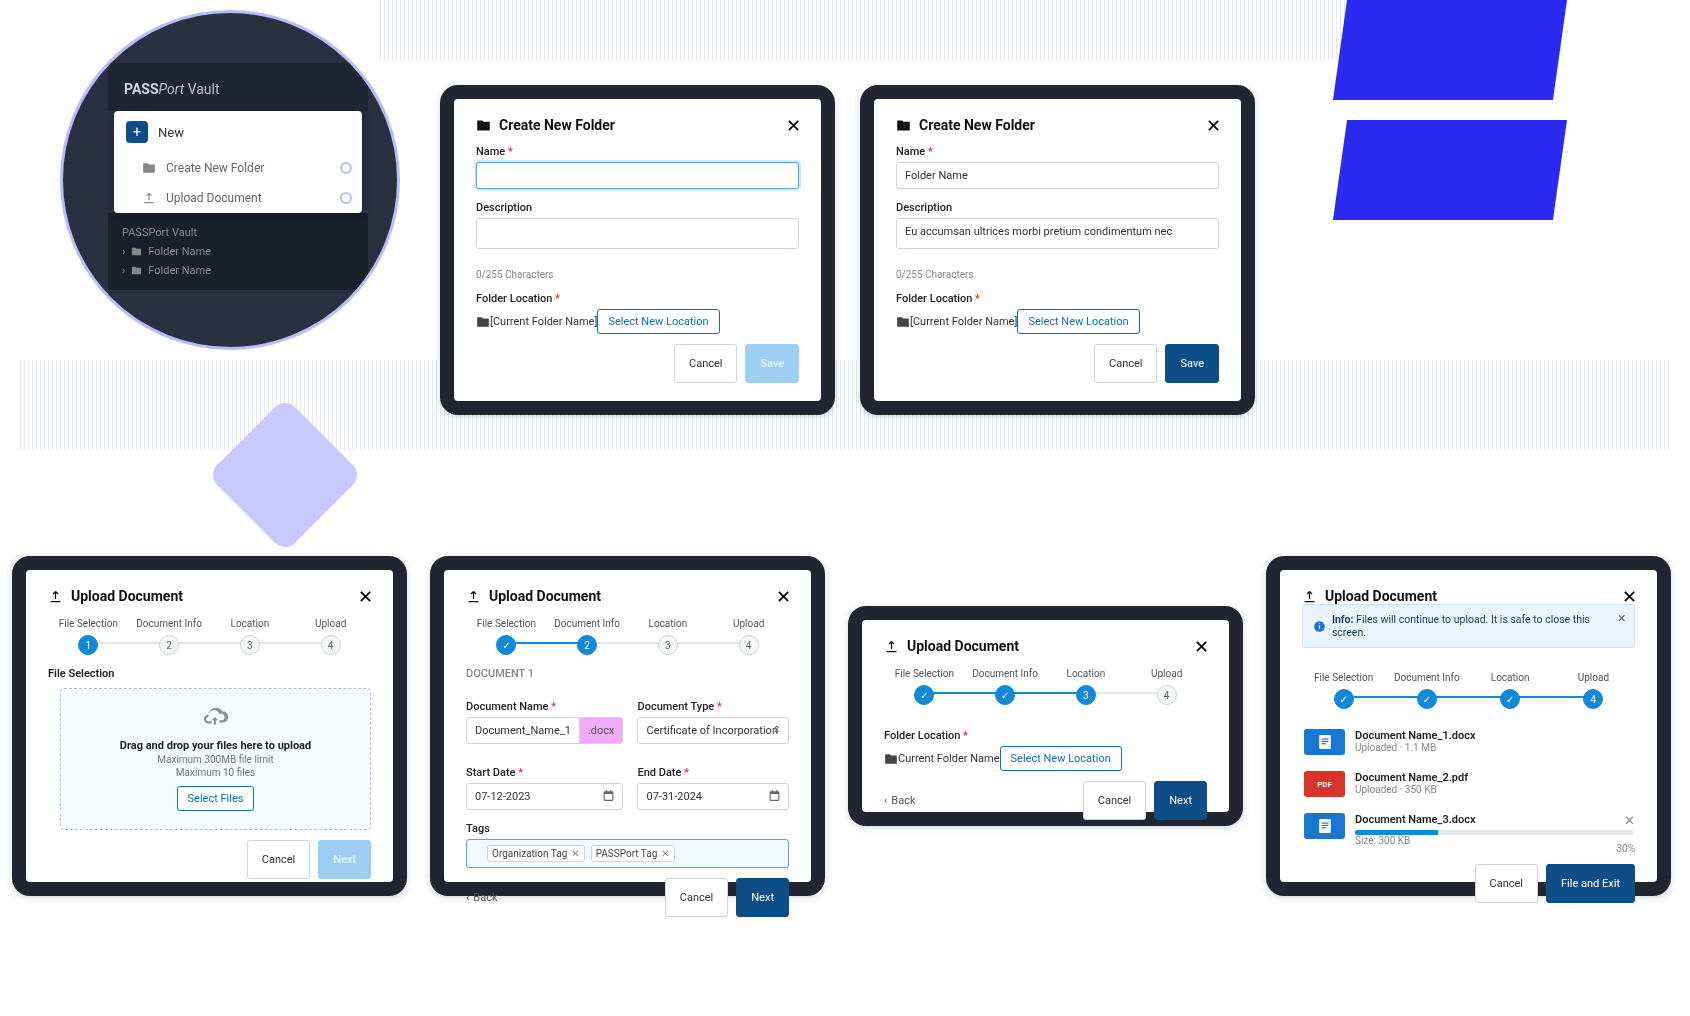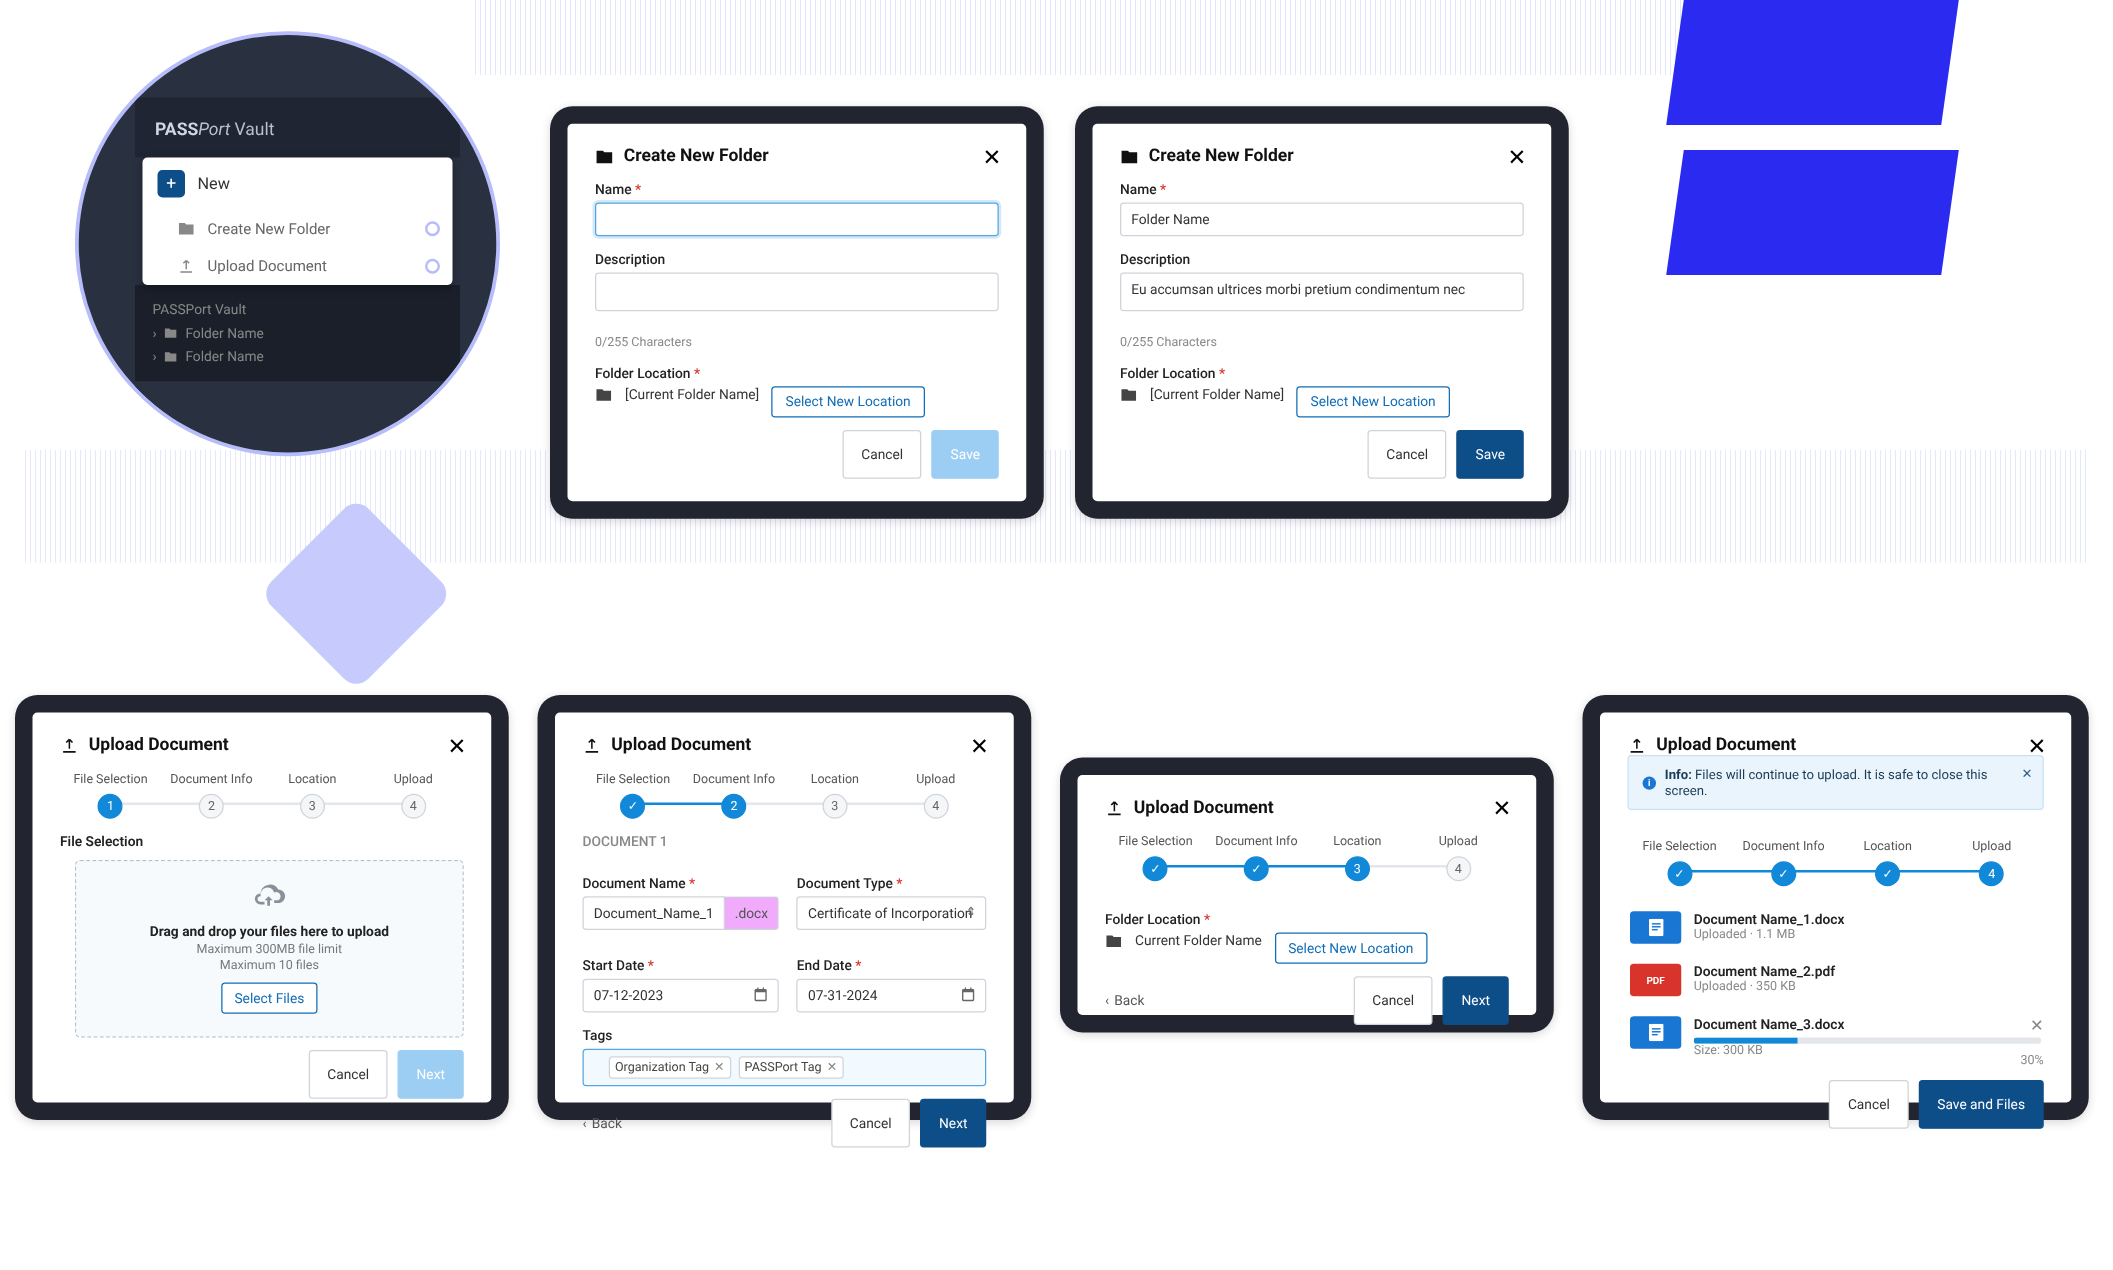--- a/index.html
+++ b/index.html
@@ -27,21 +27,21 @@
   .modal-title svg, .icon-sm svg { flex:none; }
   .close-x { position:absolute; top:16px; right:20px; font-size:18px; cursor:pointer; }
 
   .lbl { font-size:11px; color:#222; margin-top:12px; margin-bottom:4px; font-weight:500;}
   .req::after { content:" *"; color:#d9342b;}
   .txt-input { width:100%; border:1px solid #cfd4da; border-radius:3px; padding:6px 8px; font-size:11px; color:#333; background:#fff;}
   .txt-input.focus { border-color:#55a6e0; box-shadow:0 0 0 2px rgba(85,166,224,.25);}
   textarea.txt-input { height:52px; resize:none;}
   .hint { font-size:10px; color:#888; margin-top:20px;}
 
-  .loc-row { display:flex; gap:10px; font-size:11px; color:#333;}
+  .loc-row { display:flex; align-items:center; font-size:11px; color:#333;}
   .loc-row .folder-ic { width:14px; height:14px;}
   .btn-outline { border:1px solid #116db6; color:#116db6; background:#fff; padding:5px 10px; font-size:11px; border-radius:3px; cursor:pointer;}
 
   .modal-footer { margin-top:auto; display:flex; justify-content:flex-end; gap:8px; padding-top:10px;}
   .btn { border:1px solid #cfd4da; background:#fff; color:#333; padding:12px 14px; font-size:11px; border-radius:3px; cursor:pointer;}
   .btn-primary { background:#0e4e88; border-color:#0e4e88; color:#fff;}
   .btn-primary.disabled { background:#9ccef4; border-color:#9ccef4; color:#fff;}
 
   
   .stepper { display:flex; align-items:center; margin-top:14px; margin-bottom:12px;}
@@ -88,21 +88,21 @@
   .doc-ic.docx { background:#1976d2;}
   .doc-ic.pdf { background:#d9342b;}
   .up-item .fn { font-size:11px; font-weight:600; color:#222;}
   .up-item .meta { font-size:10px; color:#888;}
   .progress { height:5px; background:#e3e6ea; border-radius:3px; margin-top:4px; overflow:hidden;}
   .progress-bar { height:100%; background:#1188d8;}
   .up-item .pct { position:absolute; right:0; bottom:0; font-size:10px; color:#888;}
   .up-item .rm { position:absolute; right:0; top:8px; color:#888; font-size:13px; cursor:pointer;}
 
   
-  .magnifier { position:absolute; top:25px; left:60px; width:340px; height:340px; border-radius:50%; border:3px solid #b6bdfa; overflow:hidden; z-index:3; background:#293040;}
+  .magnifier { position:absolute; top:10px; left:60px; width:340px; height:340px; border-radius:50%; border:3px solid #b6bdfa; overflow:hidden; z-index:3; background:#293040;}
   .mag-inner { position:absolute; top:50px; left:45px; width:260px; height:260px; background:#293040; border-radius:14px;}
   .mag-header { background:#1f2532; color:#b8bfcf; font-size:14px; padding:18px 16px 14px; font-weight:400;}
   .mag-header b { font-weight:700; color:#d0d6e2;}
   .mag-menu { background:#fff; margin:0 6px; border-radius:4px; box-shadow:0 2px 8px rgba(0,0,0,.3);}
   .mag-new { display:flex; align-items:center; gap:10px; padding:10px 12px; font-size:13px; color:#333;}
   .mag-plus { width:22px; height:22px; background:#0e4e88; color:#fff; border-radius:4px; display:flex; align-items:center; justify-content:center; font-size:14px;}
   .mag-item { display:flex; align-items:center; gap:10px; padding:8px 12px 8px 28px; font-size:12px; color:#666; position:relative;}
   .mag-item .dot { position:absolute; right:10px; top:9px; width:12px; height:12px; border:2px solid #b6bdfa; border-radius:50%; background:#fff;}
   .mag-tree { padding:10px 14px; font-size:11px; color:#888; background:rgba(0,0,0,.35);}
   .mag-tree .tr { padding:3px 0; display:flex; align-items:center; gap:6px;}
@@ -493,16 +493,16 @@
             <div class="progress-bar" style="width:30%"></div>
           </div>
         <div class="meta">Size: 300 KB</div>
       </div>
       <span class="rm">✕</span>
       <span class="pct">30%</span>
     </div>
 
     <div class="modal-footer">
       <button class="btn">Cancel</button>
-      <button class="btn btn-primary">Save and Files</button>
+      <button class="btn btn-primary">File and Exit</button>
     </div>
   </div>
 </div>
 
 </body></html>

